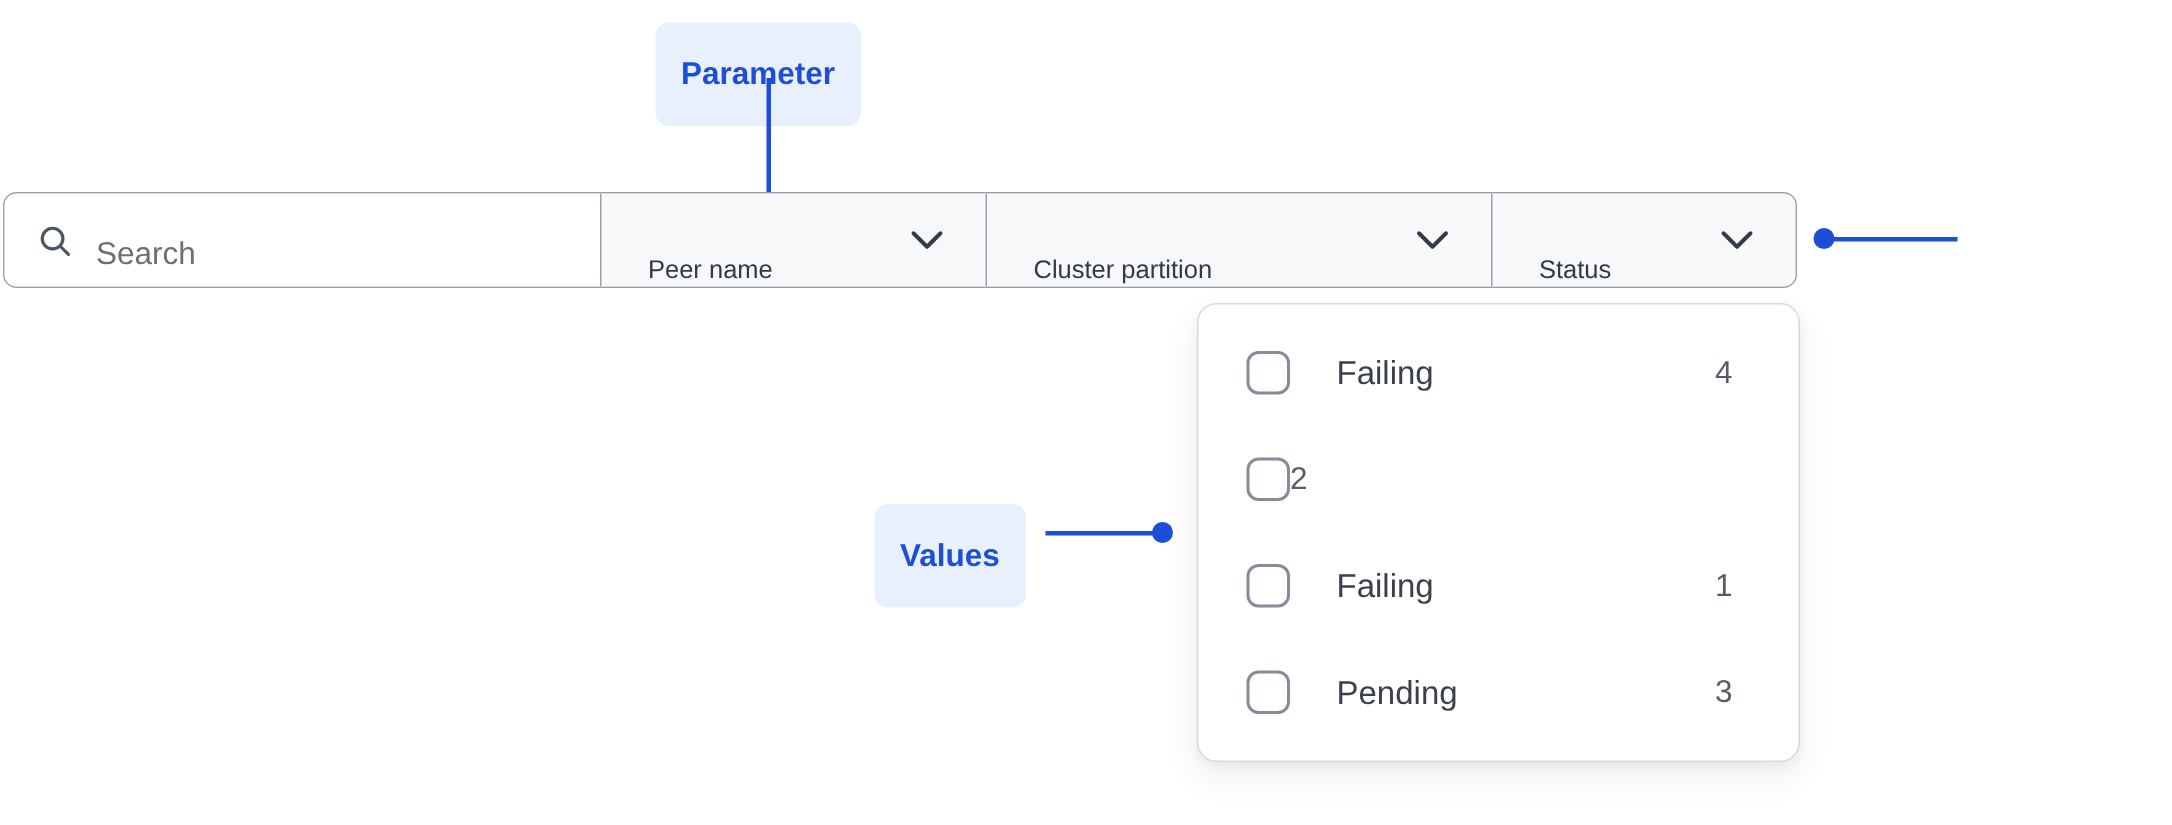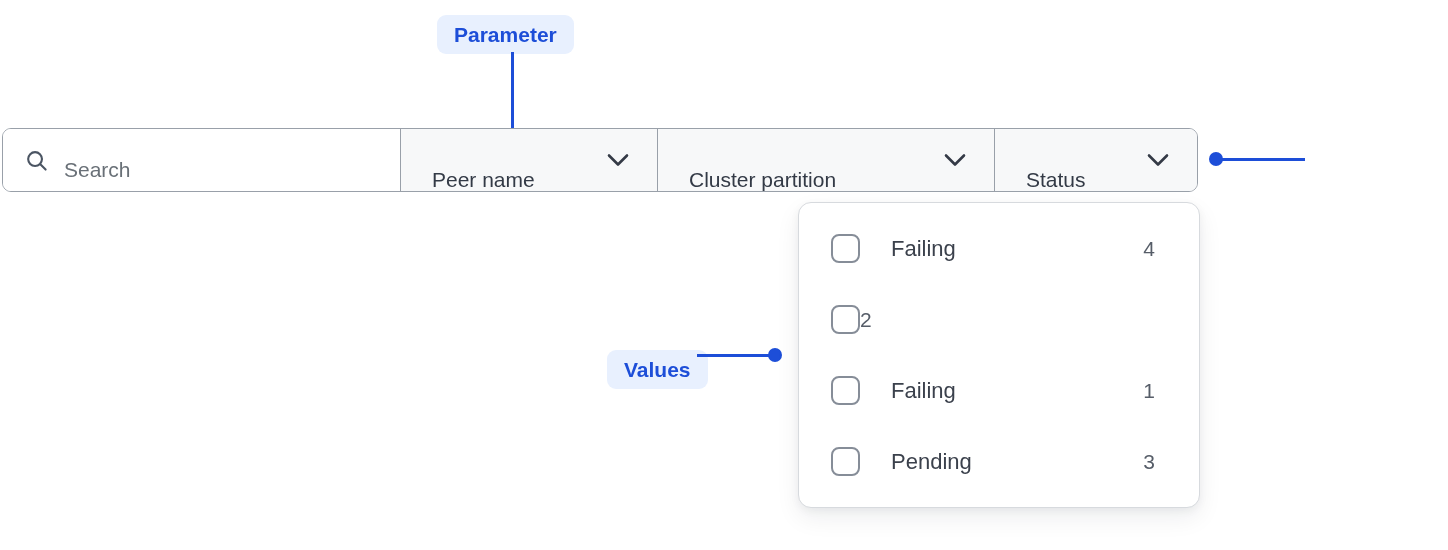--- a/index.html
+++ b/index.html
@@ -21,21 +21,21 @@
   }
   .canvas{position:absolute;inset:0;background:#ffffff;}
 
   
   .pill{
     position:absolute;
     background:var(--pill-bg);
     color:var(--accent);
     font-size:21px;font-weight:700;
     line-height:1;
-    padding:9px 17px;
+    padding:24px 17px;
     border-radius:9px;
     white-space:nowrap;
   }
 
   
   .connector{position:absolute;background:var(--accent);}
   .connector.h{height:3px;}
   .connector.v{width:3px;}
   .dot{
     position:absolute;width:14px;height:14px;border-radius:50%;
@@ -64,21 +64,21 @@
   }
   .search-input::placeholder{color:var(--muted);opacity:1;}
   .dropdown{
     display:flex;align-items:center;justify-content:space-between;
     padding:0 28px 0 31px;
     background:var(--section-bg);
     border-left:1.5px solid var(--bar-border);
     cursor:pointer;
   }
   .dropdown-label{
-    font-size:21px;color:var(--label-color);white-space:nowrap;margin-top:40px;
+    font-size:17px;color:var(--label-color);white-space:nowrap;margin-top:40px;
   }
   .chevron{flex:0 0 auto;margin-left:28px;}
 
   
   .panel{
     position:absolute;left:798px;top:202px;width:402px;height:306px;
     background:#ffffff;
     border:1.5px solid var(--panel-border);
     border-radius:13px;
     box-shadow:0 10px 24px rgba(20,24,40,0.07),0 3px 8px rgba(20,24,40,0.05);
@@ -138,21 +138,21 @@
       <span class="dropdown-label">Status</span>
       <svg class="chevron" width="22" height="14" viewBox="0 0 22 14" fill="none" stroke="#343a46" stroke-width="2.6" stroke-linecap="round" stroke-linejoin="round">
         <polyline points="2,2.5 11,11.5 20,2.5"></polyline>
       </svg>
     </div>
   </div>
 
   <div class="dot" style="left:1209px;top:152px;"></div>
   <div class="connector h" style="left:1216px;top:158px;width:89px;"></div>
 
-  <div class="pill" style="left:583px;top:350px;margin-left:24px;">
+  <div class="pill" style="left:583px;top:336px;">
     <span>Values</span>
   </div>
   <div class="connector h" style="left:697px;top:354px;width:78px;"></div>
   <div class="dot" style="left:768px;top:348px;"></div>
 
   <div class="panel">
 
     <div class="option-row">
       <span class="checkbox"></span>
       <span class="option-label">Failing</span>

